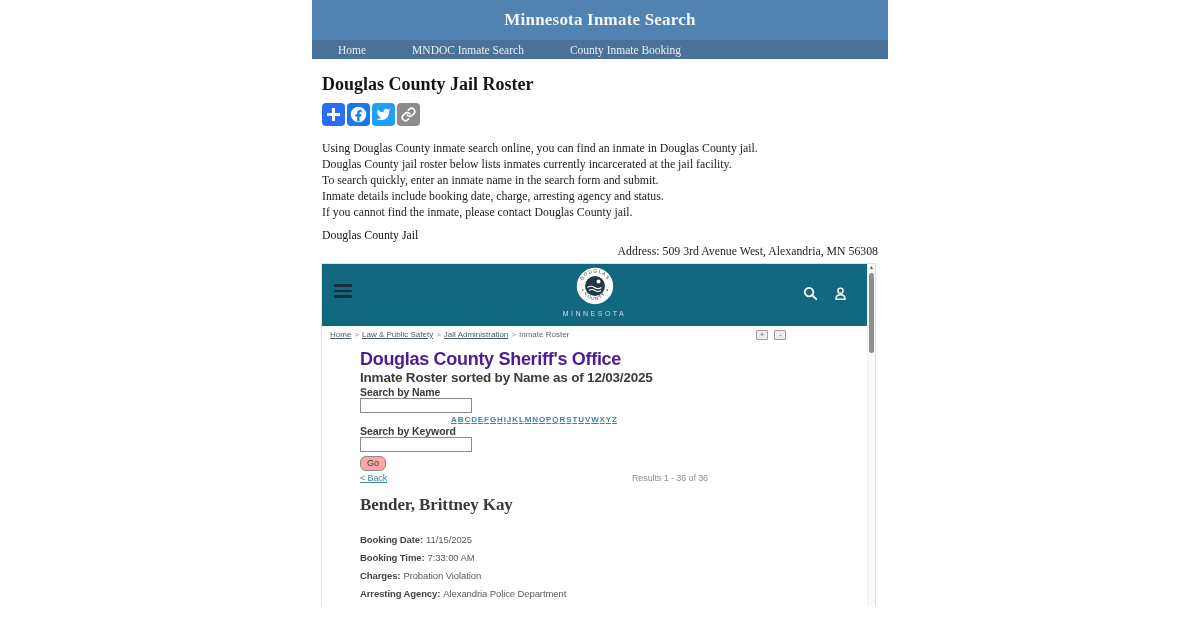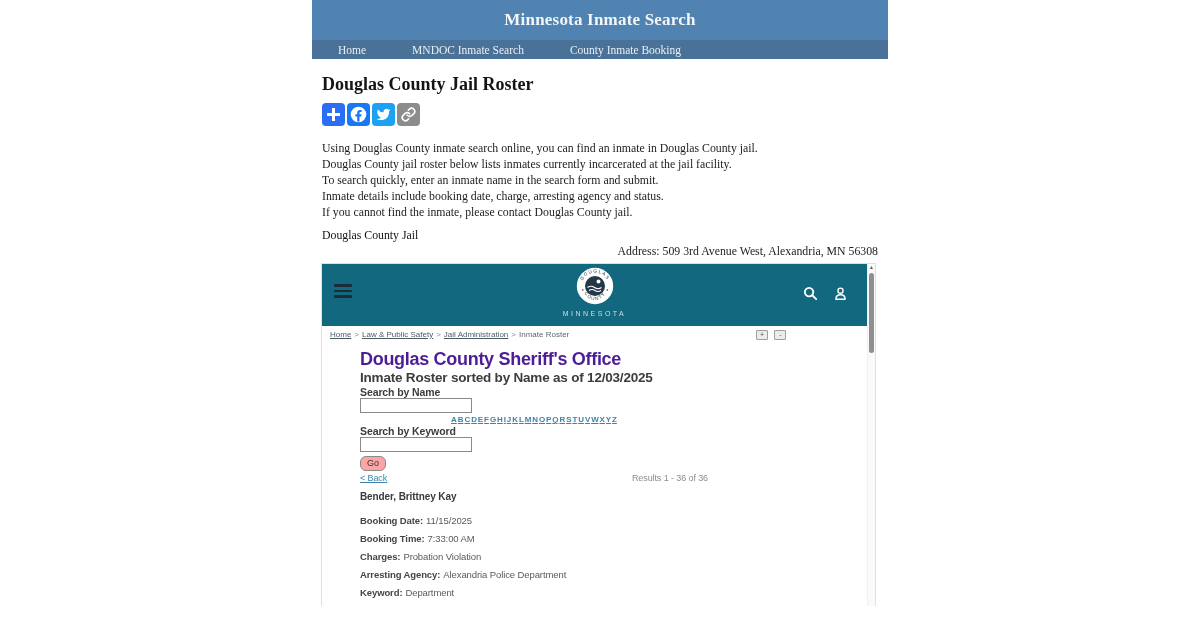--- a/index.html
+++ b/index.html
@@ -97,22 +97,22 @@
   .alphabet a { color: #3d84a8; text-decoration: underline; margin: 0 0.5px; }
   .go-btn {
     margin-top: 3px; font-size: 9px; line-height: 11px; padding: 1px 6px;
     border: 1px solid #8a8a8a; background: #fca5a5; color: #333; border-radius: 6px;
     cursor: pointer; font-family: "Liberation Sans", sans-serif;
   }
   .back-row { display: flex; justify-content: space-between; align-items: baseline; margin-top: 2px; }
   .back-link { font-size: 9px; color: #3d84a8; text-decoration: underline; }
   .results-text { font-size: 9px; color: #8c8c8c; }
 
-  .inmate-name { margin-top: 8px; font-size: 10px; font-weight: bold; color: #3a3a3a; line-height: 12px; }
-  .inmate-details { margin-top: 12px; }
+  .inmate-name { margin-top: 16px; font-size: 17px; font-weight: bold; color: #3a3a3a; line-height: 12px; font-family: Liberation Serif, serif; }
+  .inmate-details { margin-top: 23px; }
   .detail-row { font-size: 9.5px; line-height: 11px; margin-bottom: 7px; color: #5a5a5a; }
   .detail-row .lbl { font-weight: bold; color: #454545; margin-right: 3px; }
 
   
   .embed-scroll {
     position: absolute; right: 0; top: 0; bottom: 0; width: 8px;
     background: #fafafa; border-left: 1px solid #f0f0f0;
   }
   .scroll-up { position: absolute; top: 0; left: 0; right: 0; text-align: center; font-size: 5px; color: #555; height: 8px; cursor: pointer; }
   .scroll-thumb { position: absolute; top: 9px; left: 1px; width: 5px; height: 80px; border-radius: 3px; background: #8f8f8f; cursor: pointer; }

